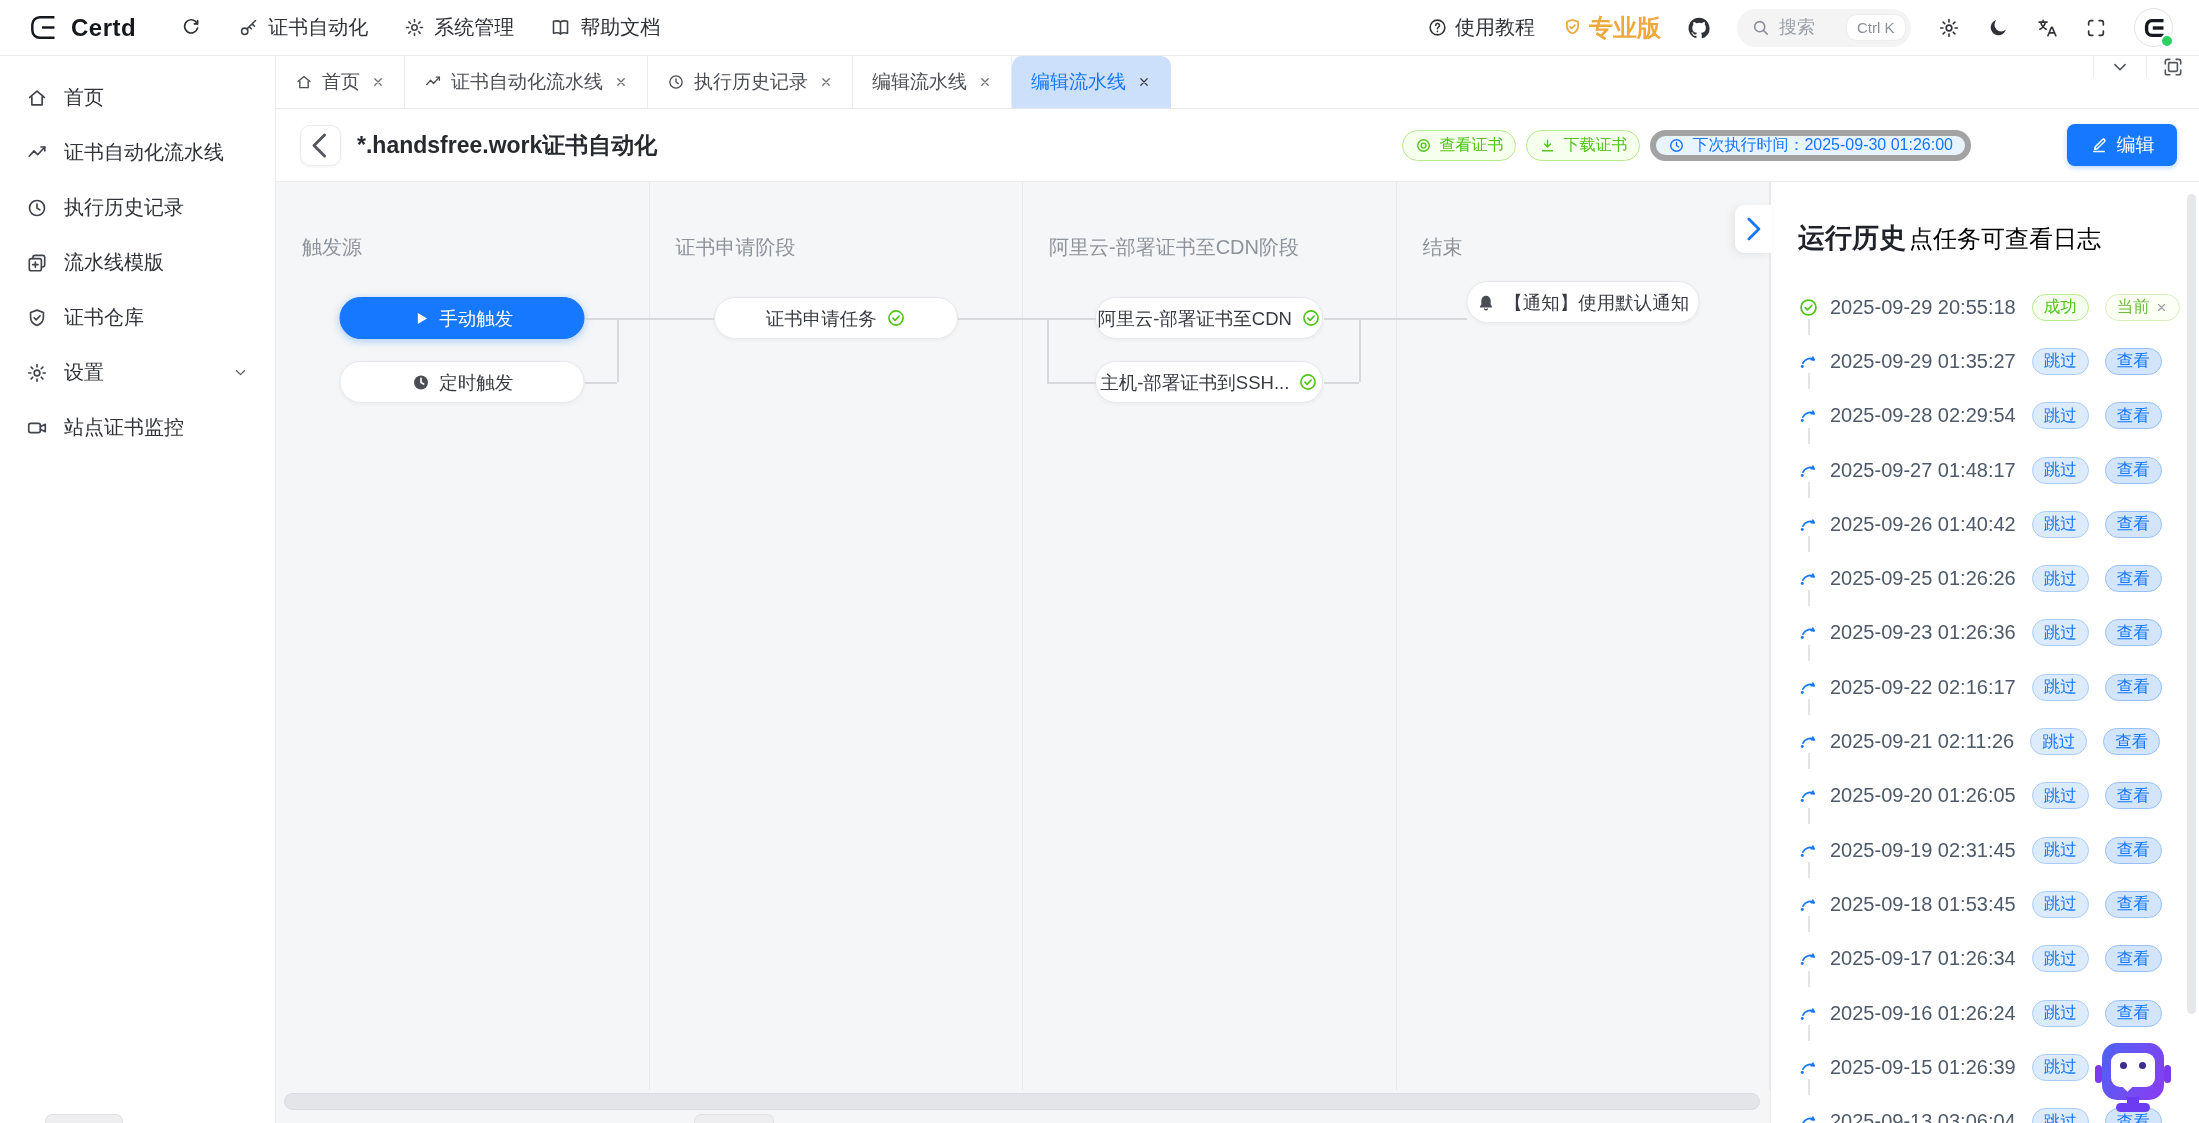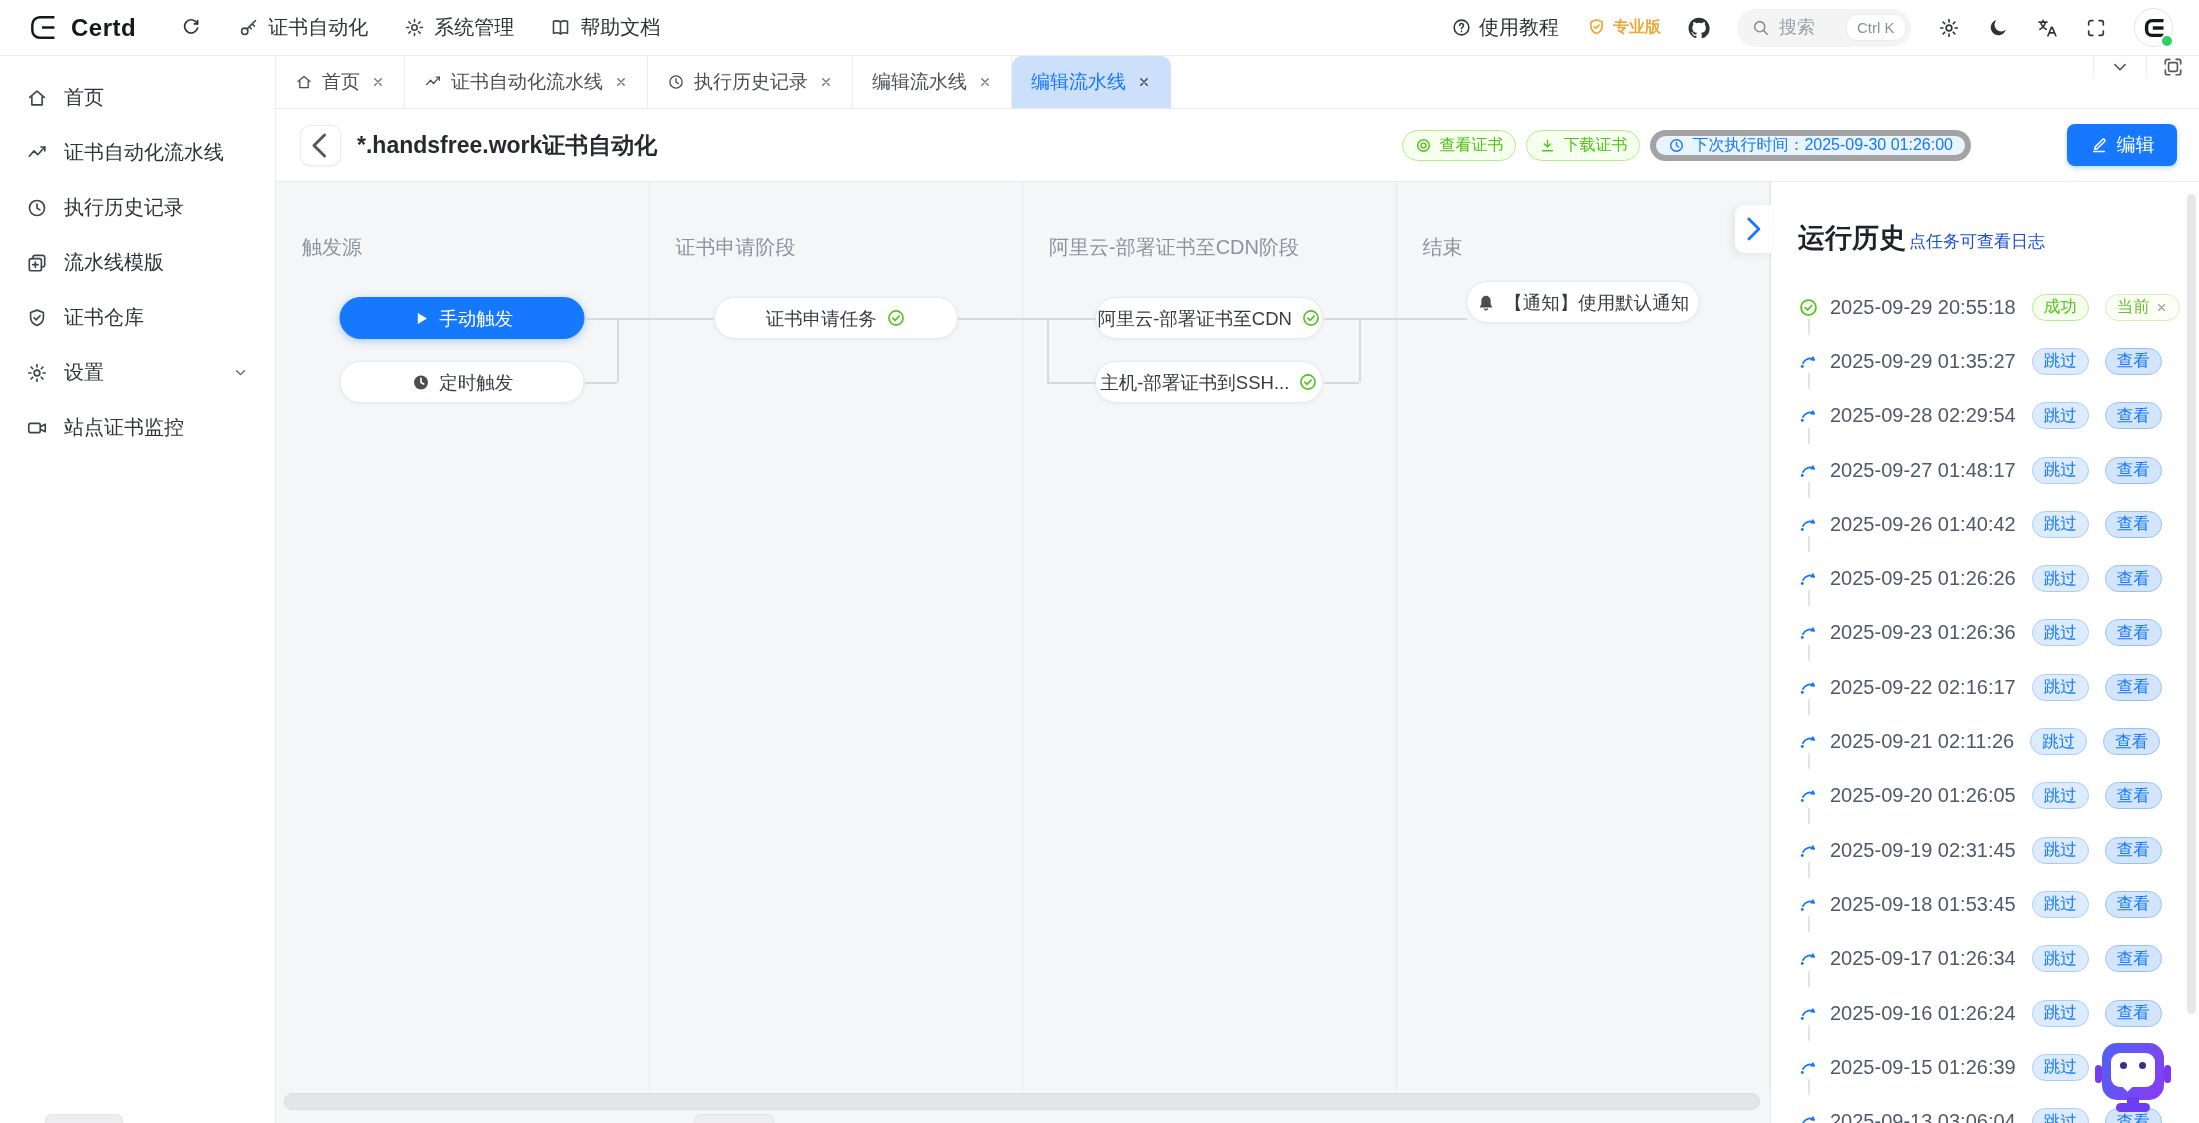--- a/index.html
+++ b/index.html
@@ -13,21 +13,21 @@
   .hdr { height:56px; display:flex; align-items:center; padding:0 26px; background:#fff; border-bottom:1px solid #ececec; }
   .brand { display:flex; align-items:center; gap:12px; }
   .brand .ic { width:33px; height:33px; color:#15181c; }
   .brand-name { font-size:24px; font-weight:bold; color:#15181c; letter-spacing:.5px; }
   .hnav { display:flex; align-items:center; gap:36px; margin-left:44px; }
   .hnav-btn { display:flex; align-items:center; gap:9px; font-size:20px; color:#2f3338; cursor:pointer; }
   .hnav-btn .ic { width:21px; height:21px; color:#3f434a; }
   .hdr-right { margin-left:auto; display:flex; align-items:center; gap:27px; }
   .tut { display:flex; align-items:center; gap:7px; font-size:20px; color:#2f3338; }
   .tut .ic { width:21px; height:21px; }
-  .pro { display:flex; align-items:center; gap:6px; font-size:16px; font-weight:bold; color:var(--gold,#eda93c); }
+  .pro { display:flex; align-items:center; gap:6px; font-size:24px; font-weight:bold; color:var(--gold,#eda93c); }
   .pro .ic { width:21px; height:21px; stroke-width:2; }
   .searchbox { display:flex; align-items:center; gap:9px; width:174px; height:38px; background:#f4f4f5; border-radius:19px; padding:0 6px 0 14px; }
   .searchbox .ic { width:19px; height:19px; color:#8a8f98; stroke-width:2; }
   .searchbox input { border:0; outline:0; background:transparent; width:58px; font-size:18px; color:#555; font-family:inherit; }
   .searchbox input::placeholder { color:#9aa0a8; }
   .kbd { background:#fff; border:1px solid #ececec; border-radius:11px; padding:4px 10px; font-size:15px; color:#8a8f98; white-space:nowrap; }
   .hicon { display:flex; align-items:center; color:#2f3338; cursor:pointer; }
   .avatar { position:relative; width:39px; height:39px; border:1px solid #e3e3e3; border-radius:50%; display:flex; align-items:center; justify-content:center; background:#fff; cursor:pointer; }
   .avatar .ic { width:24px; height:24px; color:#15181c; stroke-width:3.4; }
   .avatar .dot { position:absolute; right:-2px; bottom:-2px; width:14px; height:14px; border-radius:50%; background:#2fcf62; border:2px solid #fff; }
@@ -76,21 +76,21 @@
   .node .chk { width:20px; height:20px; color:var(--success,#52c41a); stroke-width:2; }
   .hl, .vl { position:absolute; background:#d7d9dc; }
   .hl { height:1.5px; } .vl { width:1.5px; }
   .hscroll { position:absolute; left:8px; bottom:13px; width:1476px; height:17px; border-radius:9px; background:#e4e5e8; border:1px solid #dbdcdf; cursor:pointer; }
   .collapse-handle { position:absolute; right:427px; top:23px; width:37px; height:48px; background:#fff; border-radius:9px 0 0 9px; box-shadow:-3px 2px 8px rgba(0,0,0,.07); display:flex; align-items:center; justify-content:center; color:var(--primary,#1677ff); cursor:pointer; z-index:5; }
 
   
   .history { position:relative; width:429px; background:#fff; border-left:1px solid #e8e8e8; padding:38px 0 0 27px; overflow:hidden; }
   .h-head { display:flex; align-items:baseline; gap:3px; }
   .h-title { font-size:27px; font-weight:bold; color:#1f2329; }
-  .h-sub { font-size:17px; color:#1d4ed8; }
+  .h-sub { font-size:24px; color:#000000; }
   .runs { margin-top:24px; }
   .run { position:relative; height:54.3px; display:flex; align-items:center; gap:11px; }
   .run .run-ic { width:21px; height:21px; stroke-width:2; }
   .c-green { color:var(--success,#52c41a); }
   .c-blue { color:var(--primary,#1677ff); }
   .run-time { font-size:20px; color:#4e5969; }
   .badge { height:27px; display:inline-flex; align-items:center; gap:5px; padding:0 11px; border-radius:14px; font-size:16.5px; margin-left:5px; white-space:nowrap; }
   .b-success { color:var(--success,#52c41a); background:#f6ffed; border:1px solid #b7eb8f; }
   .b-current { color:#6abe39; background:#fbfff4; border:1px solid #d7eebb; }
   .b-skip { color:var(--primary,#1677ff); background:#dcebfd; border:1px solid #a9cdf8; cursor:default; }

